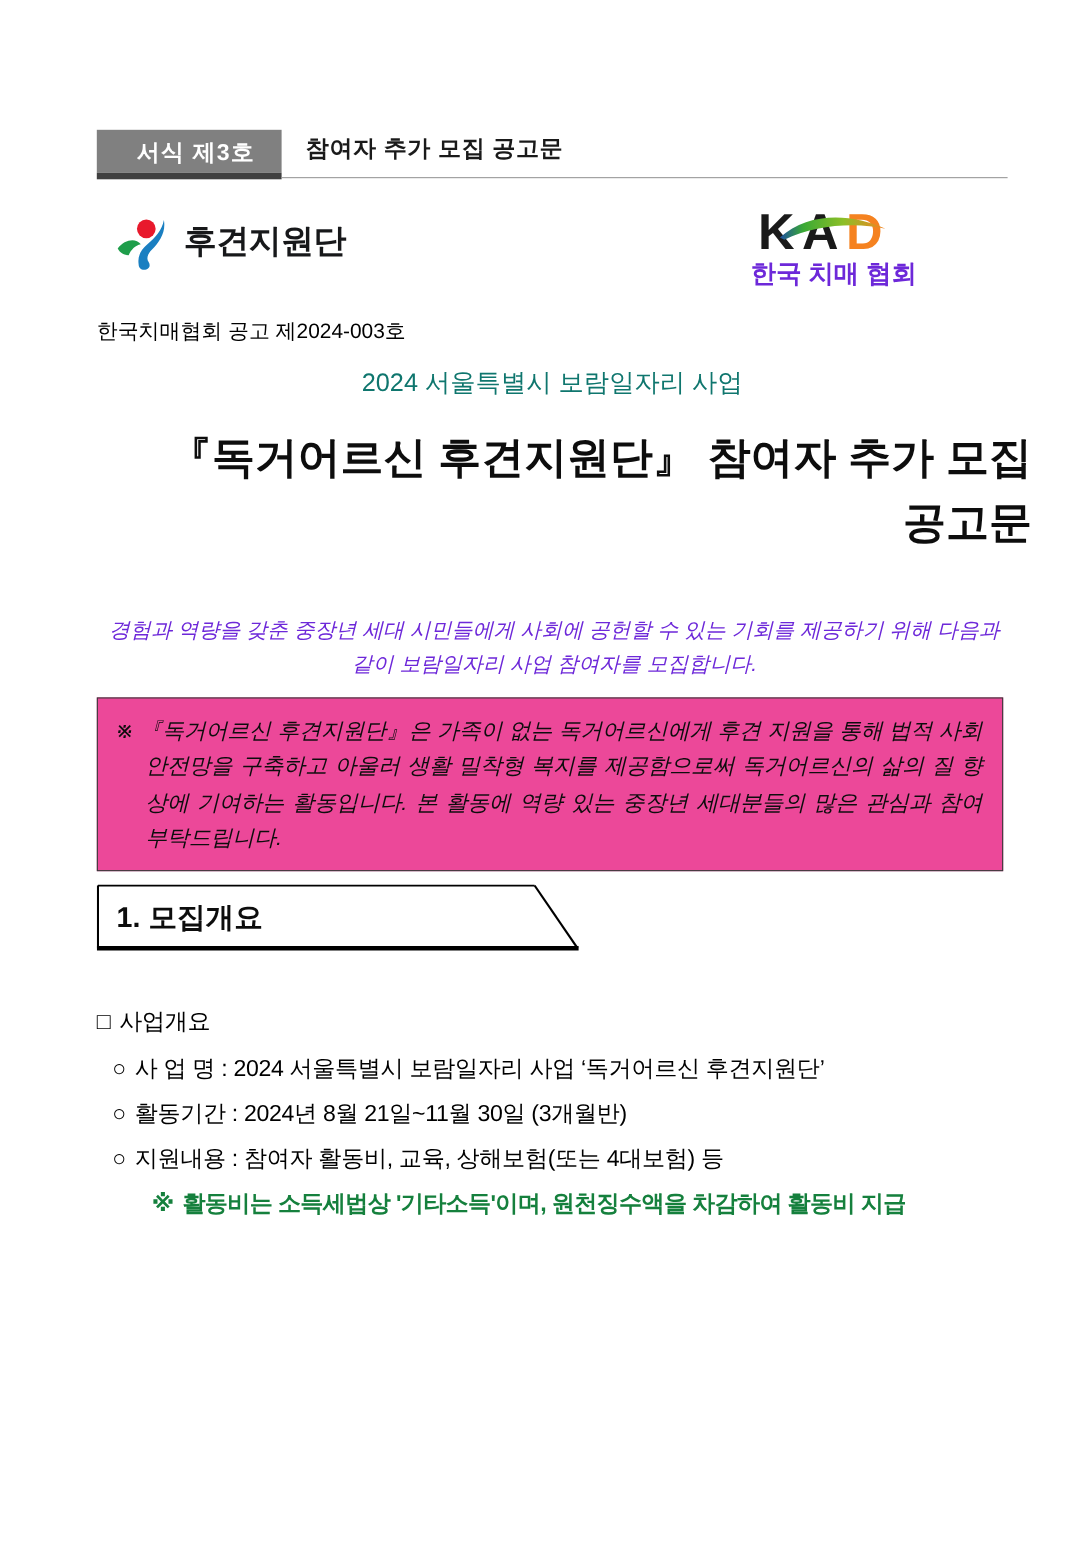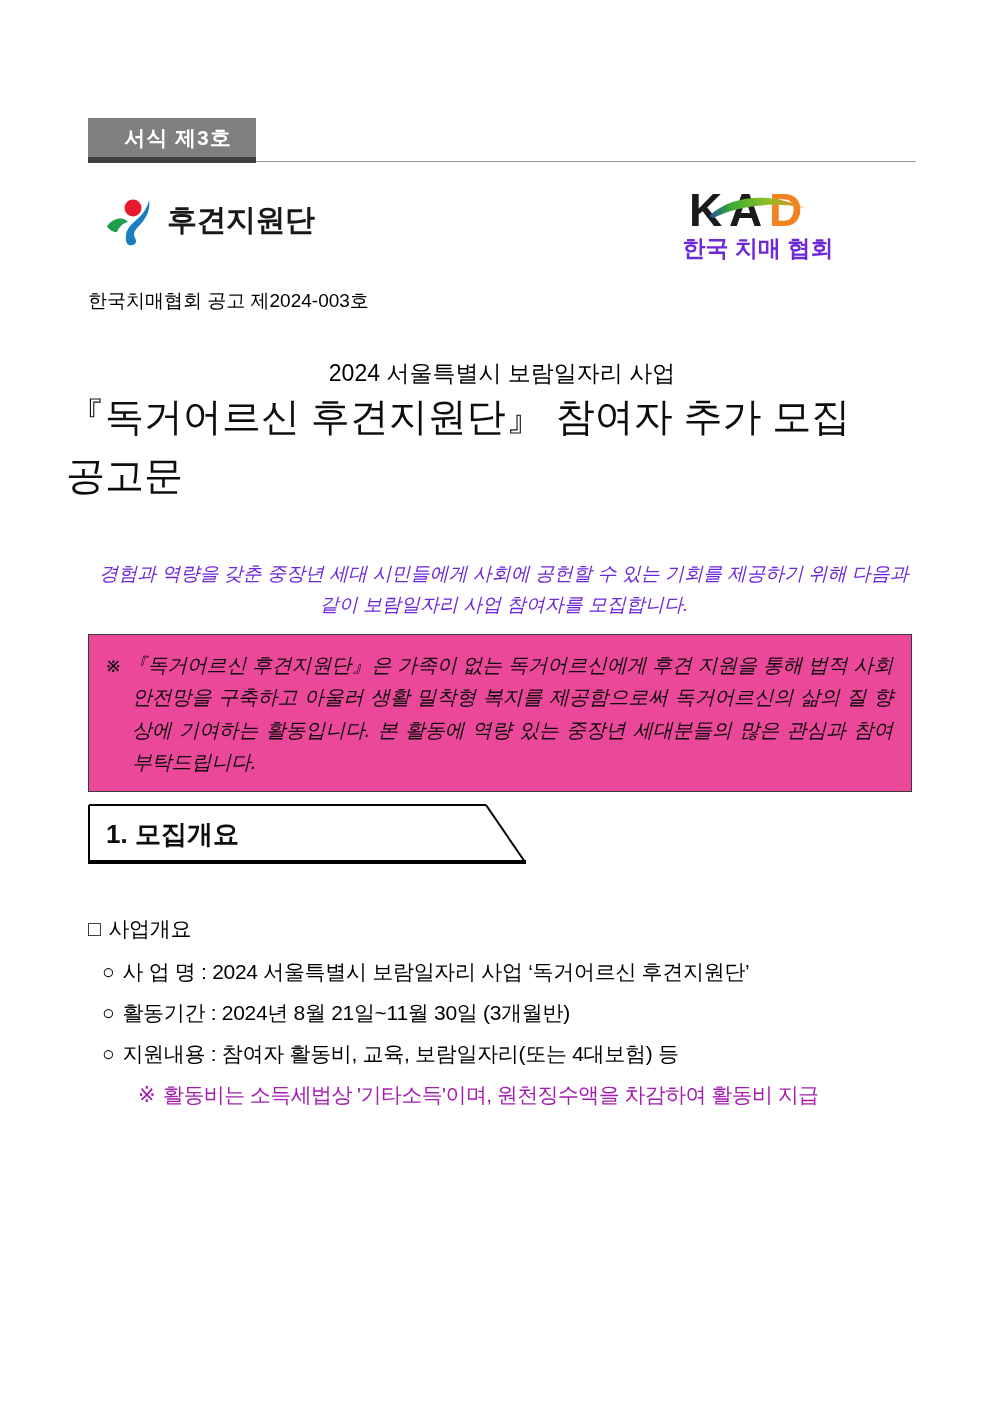--- a/index.html
+++ b/index.html
@@ -136,35 +136,35 @@
     top: 288px;
     font-size: 19px;
     letter-spacing: 0px;
     color: #000;
   }
 
   
   .subtitle {
     position: absolute;
     left: 88px;
-    top: 358px;
+    top: 332px;
     width: 828px;
     text-align: center;
     font-size: 23px;
     letter-spacing: 0px;
-    color: #000000;
+    color: #0f766e;
   }
   .main-title {
     position: absolute;
     left: 66px;
     top: 388px;
     width: 872px;
-    text-align: left;
+    text-align: right;
     font-size: 39px;
-    font-weight: normal;
+    font-weight: bold;
     line-height: 1.5;
     letter-spacing: 0px;
     color: #0d0d0d;
   }
   .main-title .line2 {
     display: block;
   }
 
   
   .intro {
@@ -244,30 +244,31 @@
     line-height: 1.0;
     letter-spacing: -0.3px;
     color: #000;
     white-space: nowrap;
   }
   .row.lvl0 { padding-left: 0px;  margin-bottom: 22px; }
   .row.lvl1 { padding-left: 14px; margin-bottom: 20px; }
   .row.lvl2 { padding-left: 28px; margin-bottom: 14px; }
   .row.lvl3 { padding-left: 50px; margin-bottom: 10px; }
   .row .bullet { padding-right: 8px; }
-  .row.red { color: #a21caf; font-weight: normal; letter-spacing: -0.6px; }
+  .row.red { color: #15803d; font-weight: bold; letter-spacing: -0.6px; }
 </style>
 </head>
 <body>
 
 <div class="page">
 
   <div class="form-header">
     <div class="form-badge">서식 제3호</div>
     <div class="form-badge-underline"></div>
+    <div class="form-header-title">참여자 추가 모집 공고문</div>
     <div class="form-header-rule"></div>
   </div>
 
   <div class="logo-row">
 
     <div class="seoul-logo">
       <div class="seoul-mark">
         <svg width="58" height="58" viewBox="0 0 58 58" aria-hidden="true">
           <path d="M4 34 C10 26, 20 24, 25 30 C20 31, 16 35, 14 40 C10 40, 6 38, 4 34 Z" fill="#1f9e4b"></path>
           <circle cx="30" cy="16" r="8.5" fill="#e8192c"></circle>
@@ -334,21 +335,21 @@
 
     <div class="row lvl1">
       <span class="bullet">○</span><span>사 업 명 : 2024 서울특별시 보람일자리 사업 ‘독거어르신 후견지원단’</span>
     </div>
 
     <div class="row lvl1">
       <span class="bullet">○</span><span>활동기간 : 2024년 8월 21일~11월 30일 (3개월반)</span>
     </div>
 
     <div class="row lvl1">
-      <span class="bullet">○</span><span>지원내용 : 참여자 활동비, 교육, 보람일자리(또는 4대보험) 등</span>
+      <span class="bullet">○</span><span>지원내용 : 참여자 활동비, 교육, 상해보험(또는 4대보험) 등</span>
     </div>
 
 
     <div class="row lvl3 red">
       <span class="bullet">※</span><span>활동비는 소득세법상 '기타소득'이며, 원천징수액을 차감하여 활동비 지급</span>
     </div>
 
   </div>
 
 </div>

